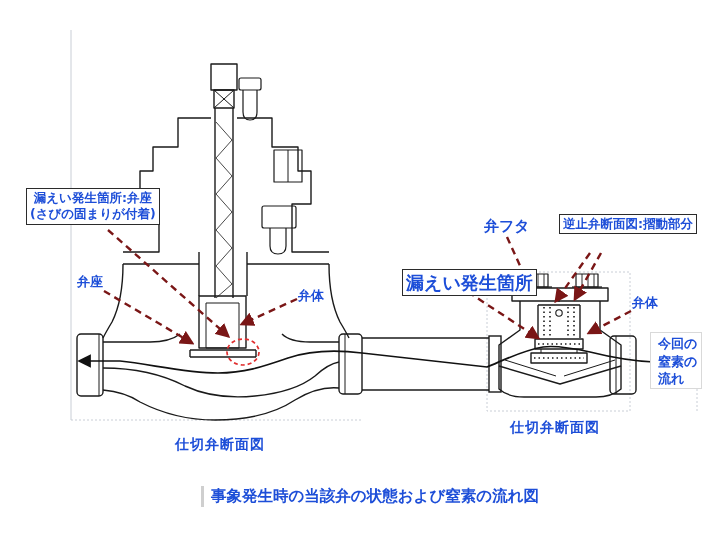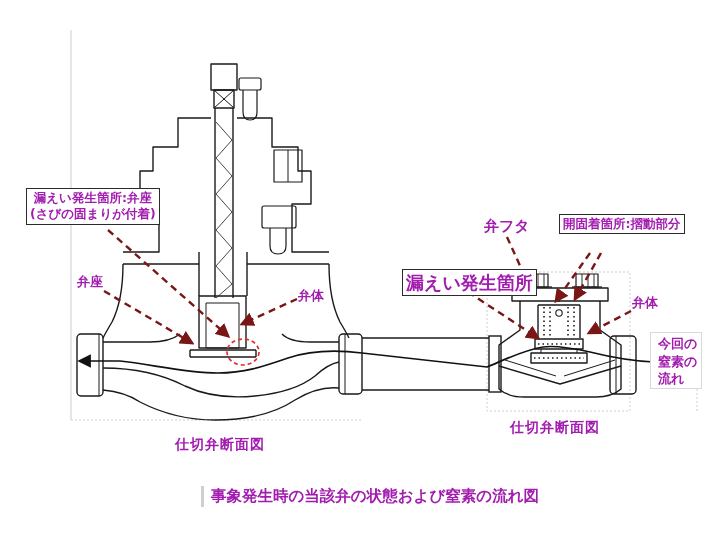--- a/index.html
+++ b/index.html
@@ -1,21 +1,21 @@
 <!DOCTYPE html>
 <html style="--line: #1a1a1a; --annot: #7a1616; --leak: #e03030; --faint: #c9ced6;"><head>
 <meta charset="utf-8">
 <style>
   :root{
     --line:#1a1a1a; --annot:#7a1616; --leak:#e03030; --faint:#c9ced6;
   }
   html,body{margin:0;padding:0;background:#fff;}
   #canvas{
     position:relative;width:720px;height:540px;background:#ffffff;overflow:hidden;
-    font-family:"DejaVu Sans","Liberation Sans",sans-serif;color:#a21caf;
+    font-family:"DejaVu Sans","Liberation Sans",sans-serif;color:#1d4ed8;
   }
   svg{position:absolute;left:0;top:0;}
   .lbl{position:absolute;font-weight:bold;white-space:nowrap;line-height:1.25;}
   .callout{
     position:absolute;font-weight:bold;text-align:center;line-height:1.3;
     border:1.5px solid #2b2b2b;background:#fff;padding:1px 3px;font-size:12.5px;
   }
   .callout span{display:block;white-space:nowrap;}
   .flowlbl{
     position:absolute;font-weight:bold;font-size:13px;line-height:1.35;
@@ -172,21 +172,21 @@
   <div class="lbl" style="left:77px;top:274px;font-size:13px;">弁座</div>
   <div class="lbl" style="left:298px;top:288px;font-size:13px;">弁体</div>
 
   <div class="lbl" style="left:484px;top:217px;font-size:15px;">弁フタ</div>
 
   <div class="callout" style="left:402px;top:269px;font-size:18px;">
     <span>漏えい発生箇所</span>
   </div>
 
   <div class="callout" style="left:559px;top:214px;">
-    <span>開固着箇所:摺動部分</span>
+    <span>逆止弁断面図:摺動部分</span>
   </div>
 
   <div class="lbl" style="left:632px;top:295px;font-size:13px;">弁体</div>
 
   <div class="flowlbl" style="left:650px;top:332px;">
     <span>今回の</span>
     <span>窒素の</span>
     <span>流れ</span>
   </div>
 

